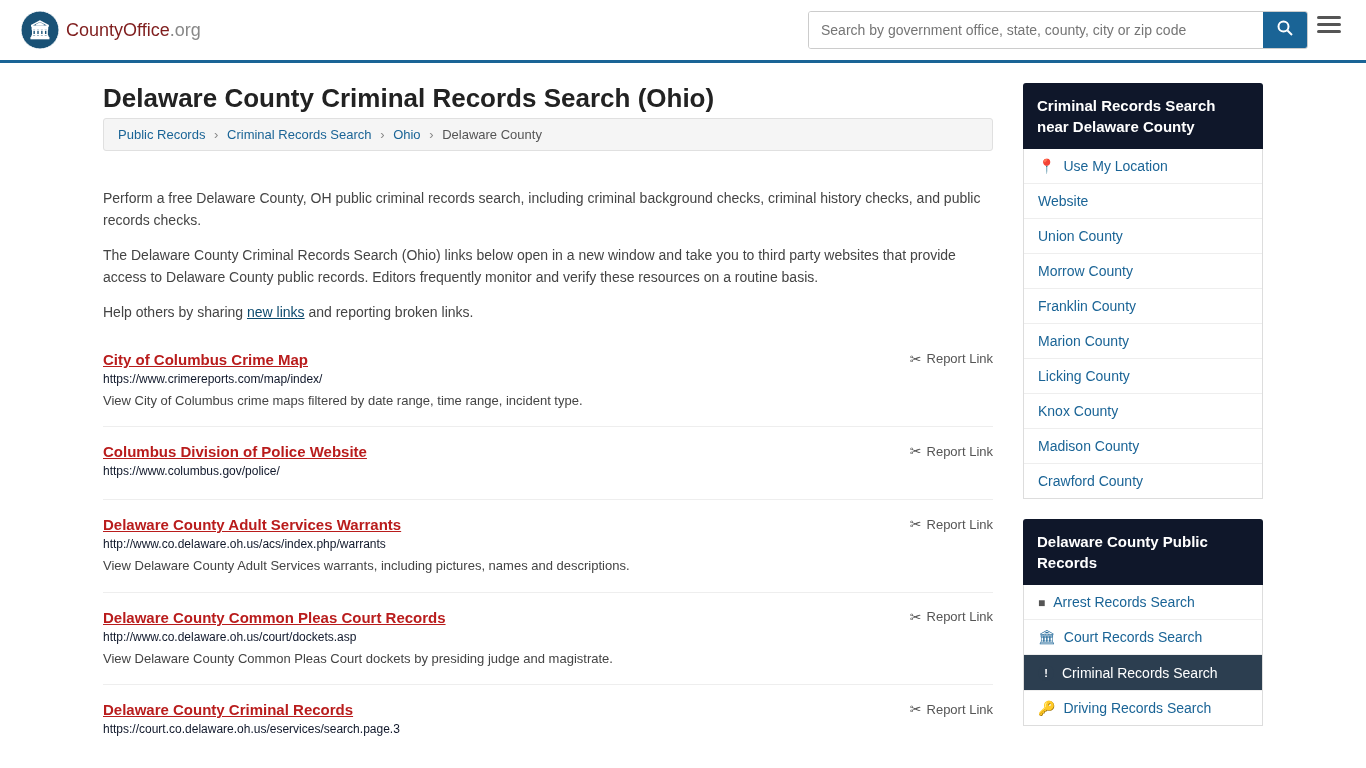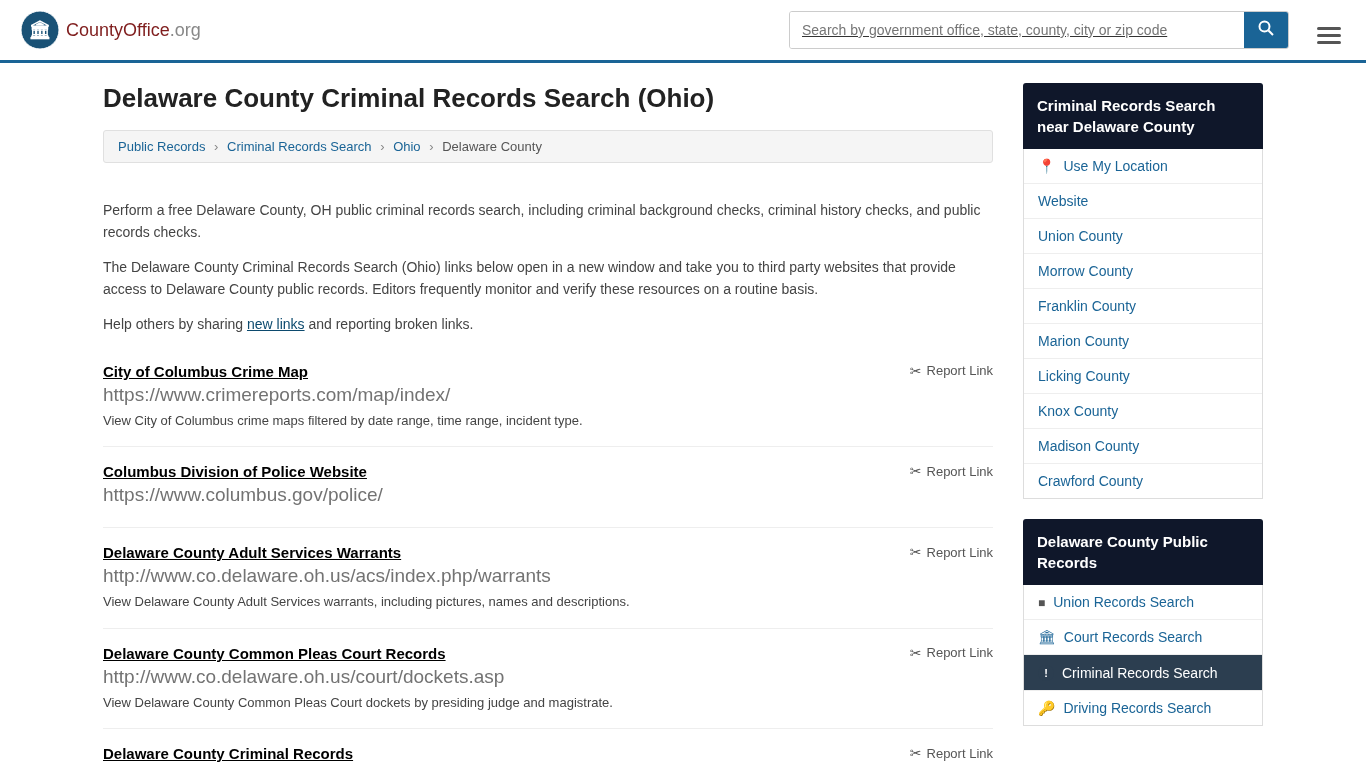--- a/index.html
+++ b/index.html
@@ -27,23 +27,22 @@
       font-size: 18px;
       font-weight: bold;
       color: #1a5276;
     }
     .logo-text span {
       color: #7f1d1d;
       font-weight: normal;
     }
     .header-right {
       display: flex;
-      align-items: flex-end;
-      gap: 23px;
-      text-decoration: underline;
+      align-items: flex-start;
+      gap: 4px;
     }
     .search-bar {
       display: flex;
       border: 1px solid #ccc;
       border-radius: 3px;
       overflow: hidden;
       width: 500px;
     }
     .search-bar input {
       flex: 1;
@@ -90,21 +89,21 @@
     }
 
     
     .content {
       flex: 1;
     }
     .page-title {
       font-size: 26px;
       font-weight: bold;
       color: #222;
-      margin-bottom: 16px;
+      margin-bottom: 4px;
     }
 
     
     .breadcrumb {
       background: #f5f5f5;
       border: 1px solid #e0e0e0;
       padding: 8px 14px;
       border-radius: 3px;
       margin-bottom: 36px;
       font-size: 13px;
@@ -139,39 +138,39 @@
     .record-item:last-child { border-bottom: none; }
     .record-header {
       display: flex;
       justify-content: space-between;
       align-items: flex-start;
       margin-bottom: 4px;
     }
     .record-title {
       font-size: 15px;
       font-weight: bold;
-      color: #000000;
+      color: #b91c1c;
       text-decoration: underline;
       cursor: pointer;
     }
     .report-link {
       display: flex;
       align-items: center;
       gap: 5px;
       color: #555;
       font-size: 13px;
       cursor: pointer;
       white-space: nowrap;
     }
     .report-icon {
       font-size: 14px;
     }
     .record-url {
-      color: #737373;
-      font-size: 19px;
+      color: #0f172a;
+      font-size: 12px;
       margin-bottom: 5px;
     }
     .record-desc {
       font-size: 13px;
       color: #444;
       line-height: 1.5;
     }
 
     
     .sidebar {
@@ -363,21 +362,21 @@
             <span>Crawford County</span>
           </div>
         </div>
     </div>
 
     <div class="sidebar-section">
       <div class="sidebar-header">Delaware County Public Records</div>
       <div class="sidebar-body" id="public-records-list">
           <div class="sidebar-item">
             <span class="si-icon icon-arrest"></span>
-            <span>Union Records Search</span>
+            <span>Arrest Records Search</span>
           </div>
           <div class="sidebar-item">
             <span class="si-icon">🏛</span>
             <span>Court Records Search</span>
           </div>
           <div class="sidebar-item active">
             <span class="si-icon icon-criminal"></span>
             <span>Criminal Records Search</span>
           </div>
           <div class="sidebar-item">

